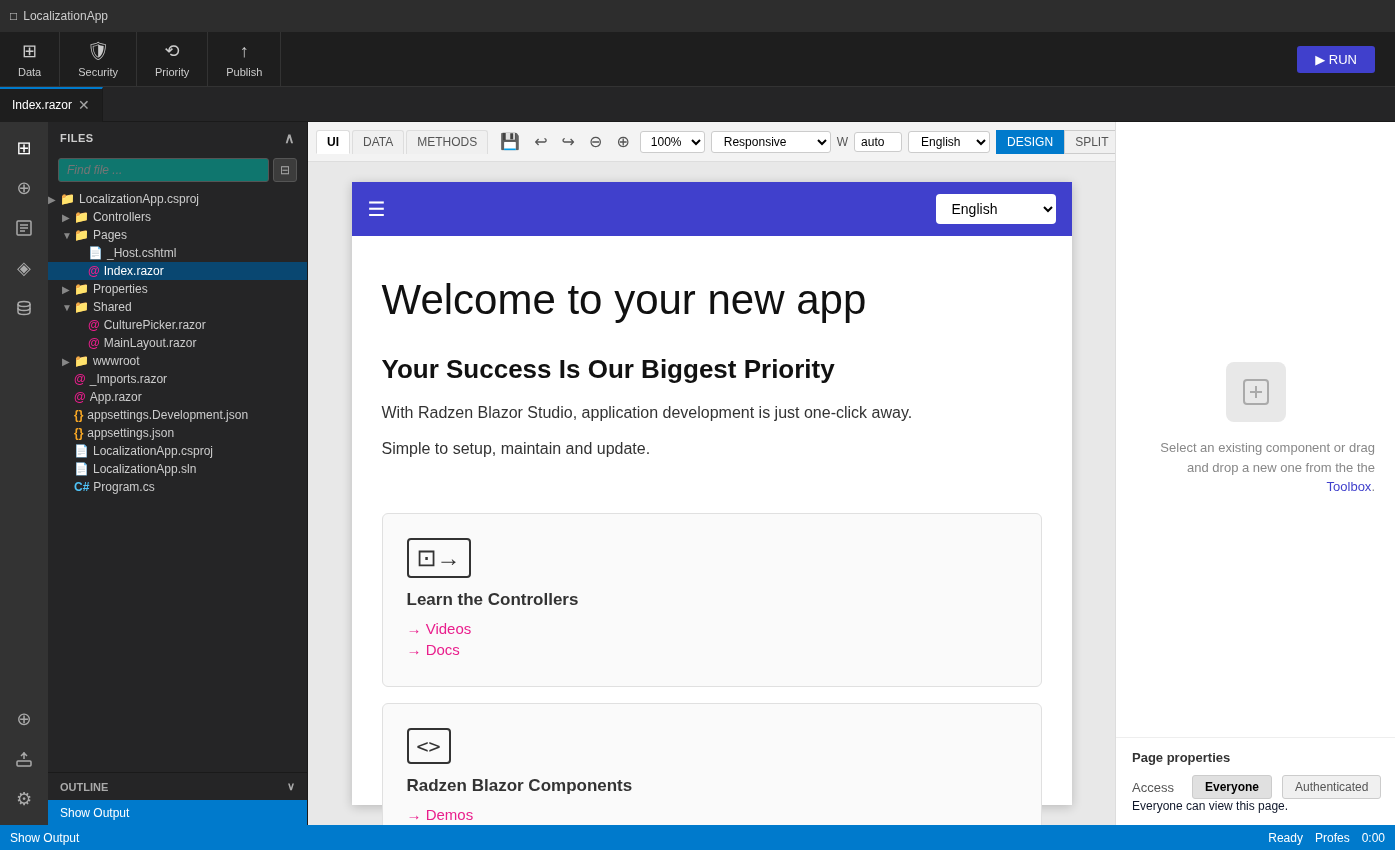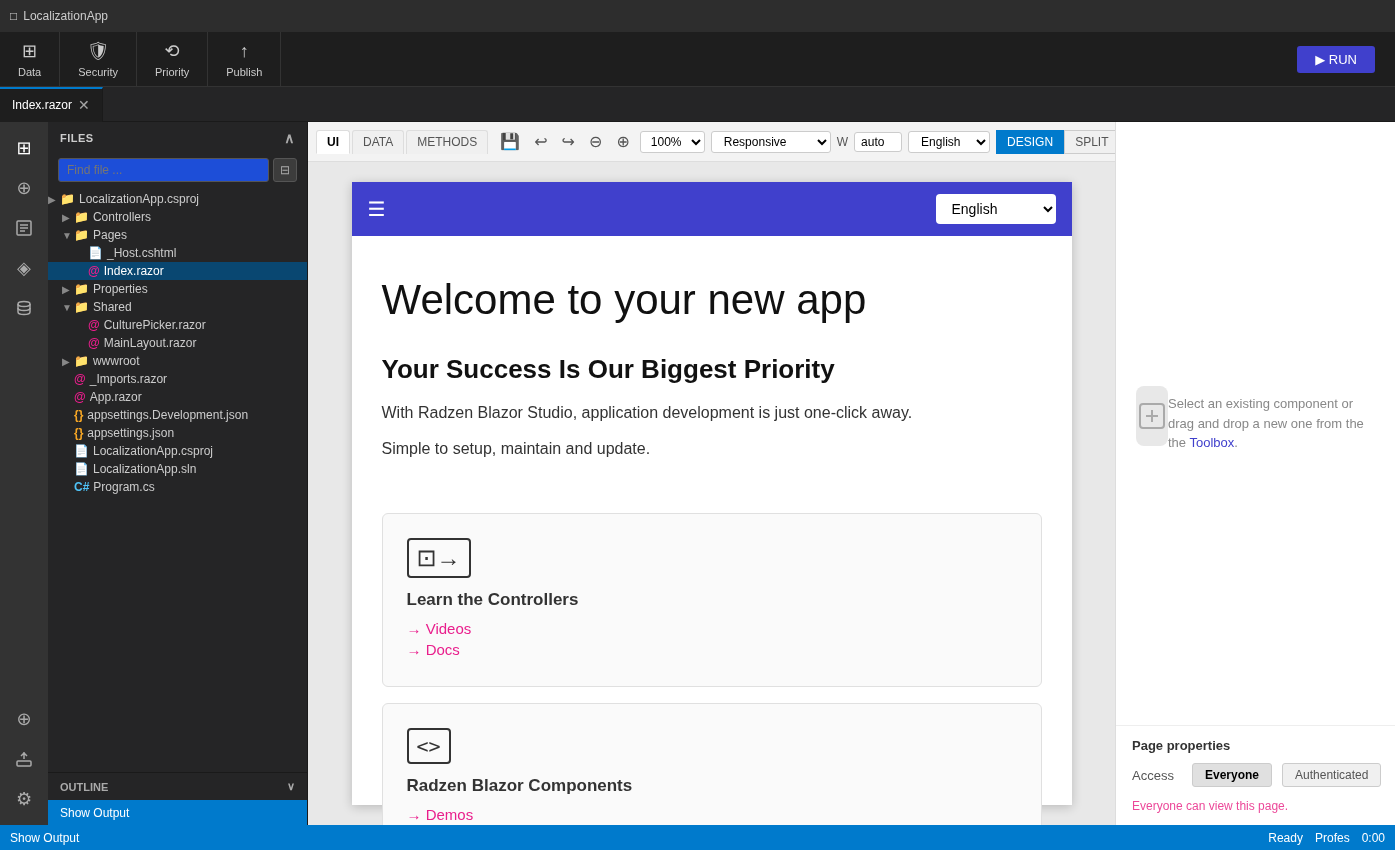--- a/index.html
+++ b/index.html
@@ -30,21 +30,21 @@
     .activity-item.active { color: #fff; }
 
     
     .sidebar { width: 260px; background: #252526; display: flex; flex-direction: column; flex-shrink: 0; border-right: 1px solid #1a1a1a; }
     .sidebar-header { display: flex; align-items: center; justify-content: space-between; padding: 8px 12px; color: #ccc; font-size: 11px; font-weight: bold; text-transform: uppercase; letter-spacing: 0.5px; }
     .sidebar-actions { display: flex; gap: 6px; }
     .sidebar-action { cursor: pointer; color: #aaa; font-size: 14px; }
 
     
     .file-search { padding: 4px 10px 8px; }
-    .file-search input { width: 100%; background: #1d4ed8; border: 1px solid #555; color: #ccc; padding: 4px 8px; font-size: 12px; border-radius: 3px; outline: none; }
+    .file-search input { width: 100%; background: #0f766e; border: 1px solid #555; color: #ccc; padding: 4px 8px; font-size: 12px; border-radius: 3px; outline: none; font-style: italic; }
     .file-search-row { display: flex; align-items: center; gap: 4px; }
     .file-search-btn { background: #3c3c3c; border: 1px solid #555; color: #aaa; padding: 4px 6px; cursor: pointer; border-radius: 3px; font-size: 12px; }
 
     
     .file-tree { flex: 1; overflow-y: auto; font-size: 12px; }
     .tree-item { display: flex; align-items: center; padding: 2px 0; cursor: pointer; color: #ccc; white-space: nowrap; }
     .tree-item.selected { background: #094771; color: #fff; }
     .tree-item .indent { display: inline-block; }
     .tree-item .arrow { width: 12px; font-size: 10px; display: inline-block; }
     .tree-item .file-icon { margin-right: 4px; font-size: 13px; }
@@ -88,31 +88,31 @@
     .page-subtitle { font-size: 26px; font-weight: 700; color: #111; margin-bottom: 16px; }
     .page-desc { font-size: 16px; color: #333; margin-bottom: 12px; line-height: 1.5; }
     .card-grid { padding: 0 30px 30px; }
     .card { border: 1px solid #e0e0e0; border-radius: 6px; padding: 24px; margin-bottom: 16px; background: #fafafa; }
     .card-icon { font-size: 24px; margin-bottom: 12px; color: #333; border: 2px solid #333; padding: 4px 8px; display: inline-block; border-radius: 4px; }
     .card-title { font-size: 17px; font-weight: 600; margin-bottom: 10px; }
     .card-link { color: #e91e8c; text-decoration: none; display: block; margin: 4px 0; font-size: 15px; }
 
     
     .right-panel { width: 280px; background: #fff; border-left: 1px solid #ddd; display: flex; flex-direction: column; flex-shrink: 0; overflow: hidden; }
-    .right-panel-placeholder { display: flex; flex-direction: row; align-items: center; justify-content: center; flex: 1; color: #888; text-align: left; padding: 20px; }
+    .right-panel-placeholder { display: flex; flex-direction: column; align-items: center; justify-content: center; flex: 1; color: #888; text-align: right; padding: 20px; }
     .right-panel-icon { width: 60px; height: 60px; background: #e8e8e8; border-radius: 8px; display: flex; align-items: center; justify-content: center; font-size: 28px; color: #aaa; margin-bottom: 16px; }
     .right-panel-text { font-size: 13px; line-height: 1.5; }
     .toolbox-link { color: #4040cc; cursor: pointer; }
     .page-props { padding: 12px 16px; border-top: 1px solid #eee; }
     .page-props-title { font-size: 13px; font-weight: 600; margin-bottom: 10px; color: #333; }
     .access-row { display: flex; align-items: center; gap: 10px; }
     .access-label { font-size: 13px; color: #555; min-width: 50px; }
     .access-btn { padding: 4px 12px; font-size: 12px; border: 1px solid #ccc; cursor: pointer; background: #f0f0f0; color: #555; border-radius: 3px; }
     .access-btn.active { background: #e0e0e0; font-weight: 600; color: #000; }
-    .access-info { font-size: 12px; color: #ec4899; margin-top: 12px; }
+    .access-info { font-size: 12px; color: #0f172a; margin-top: 0; }
 
     
     .run-btn { background: #4040cc; color: #fff; border: none; padding: 6px 18px; font-size: 13px; cursor: pointer; display: flex; align-items: center; gap: 6px; border-radius: 3px; margin-right: 10px; }
 
     
     .status-bar { background: #007acc; color: #fff; display: flex; align-items: center; justify-content: space-between; height: 25px; padding: 0 10px; font-size: 12px; flex-shrink: 0; }
     .status-left { display: flex; align-items: center; gap: 12px; }
     .status-right { display: flex; align-items: center; gap: 12px; }
     .status-show-output { cursor: pointer; }
 

